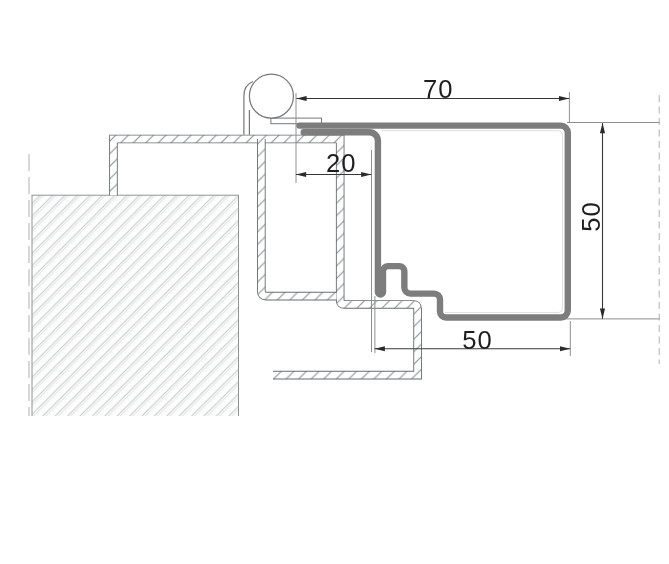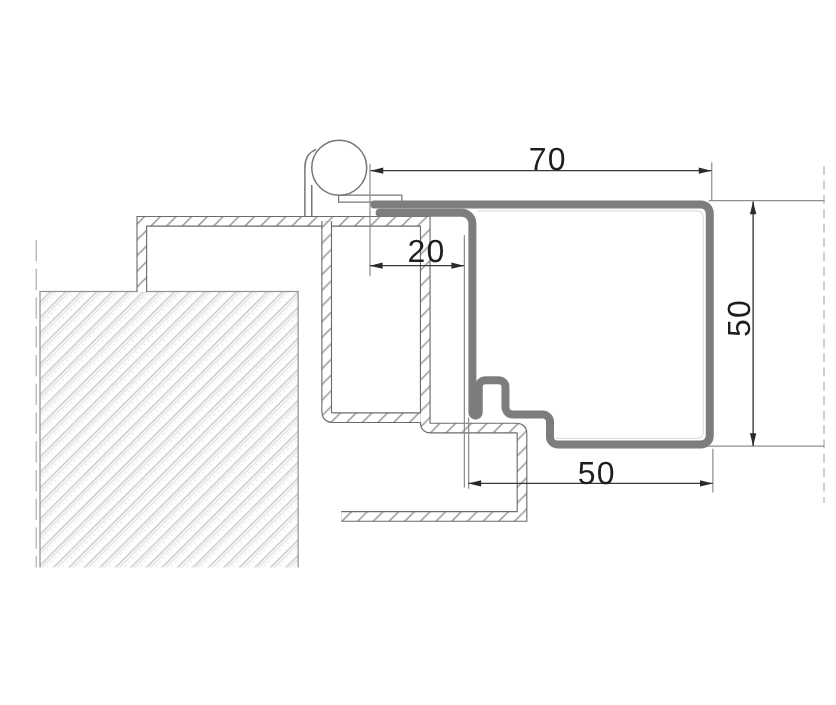--- a/index.html
+++ b/index.html
@@ -1,16 +1,16 @@
 <!DOCTYPE html>
 <html><head>
 <meta charset="utf-8">
 <style>
   html,body{margin:0;padding:0;background:#ffffff;}
-  #c{width:669px;height:416px;position:relative;overflow:hidden;margin-top:38px;}
+  #c{width:669px;height:416px;position:relative;overflow:hidden;}
   text{font-family:"Liberation Sans",sans-serif;fill:#1e1e1e;}
 </style>
 </head>
 <body>
 <div id="c">
 <svg width="669" height="564" viewBox="0 0 669 564">
 <defs>
   <pattern id="stripHatch" patternUnits="userSpaceOnUse" width="12.55" height="12.55">
     <rect width="12.55" height="12.55" fill="#ffffff"></rect>
     <path d="M0,12.55 L12.55,0 M-3,3 L3,-3 M9.55,15.55 L15.55,9.55" stroke="#8d9499" stroke-width="1.15" fill="none"></path>

